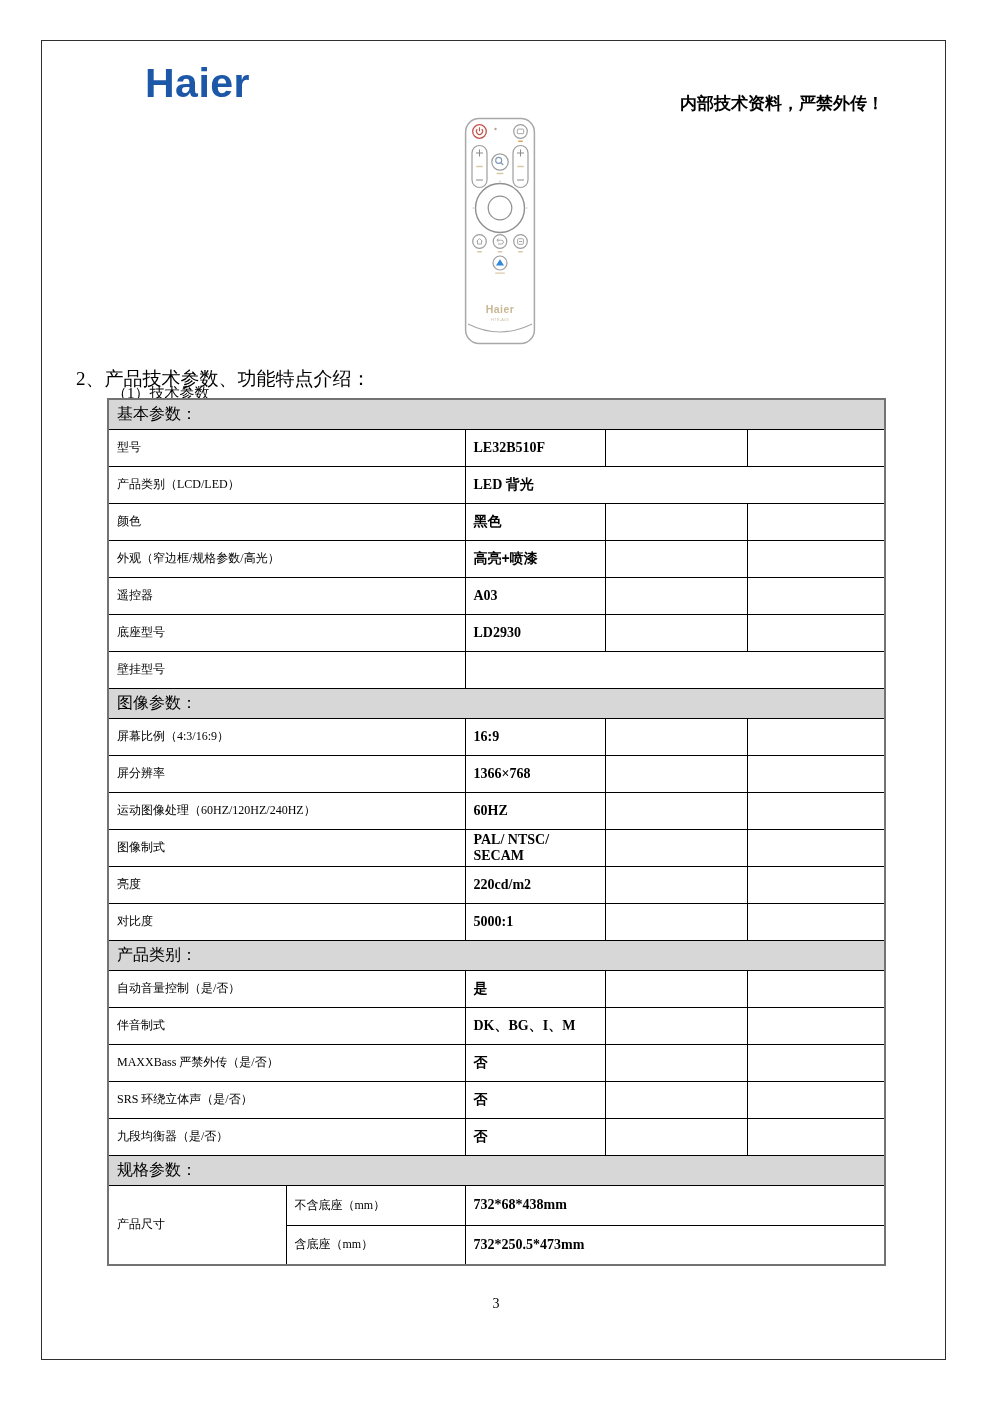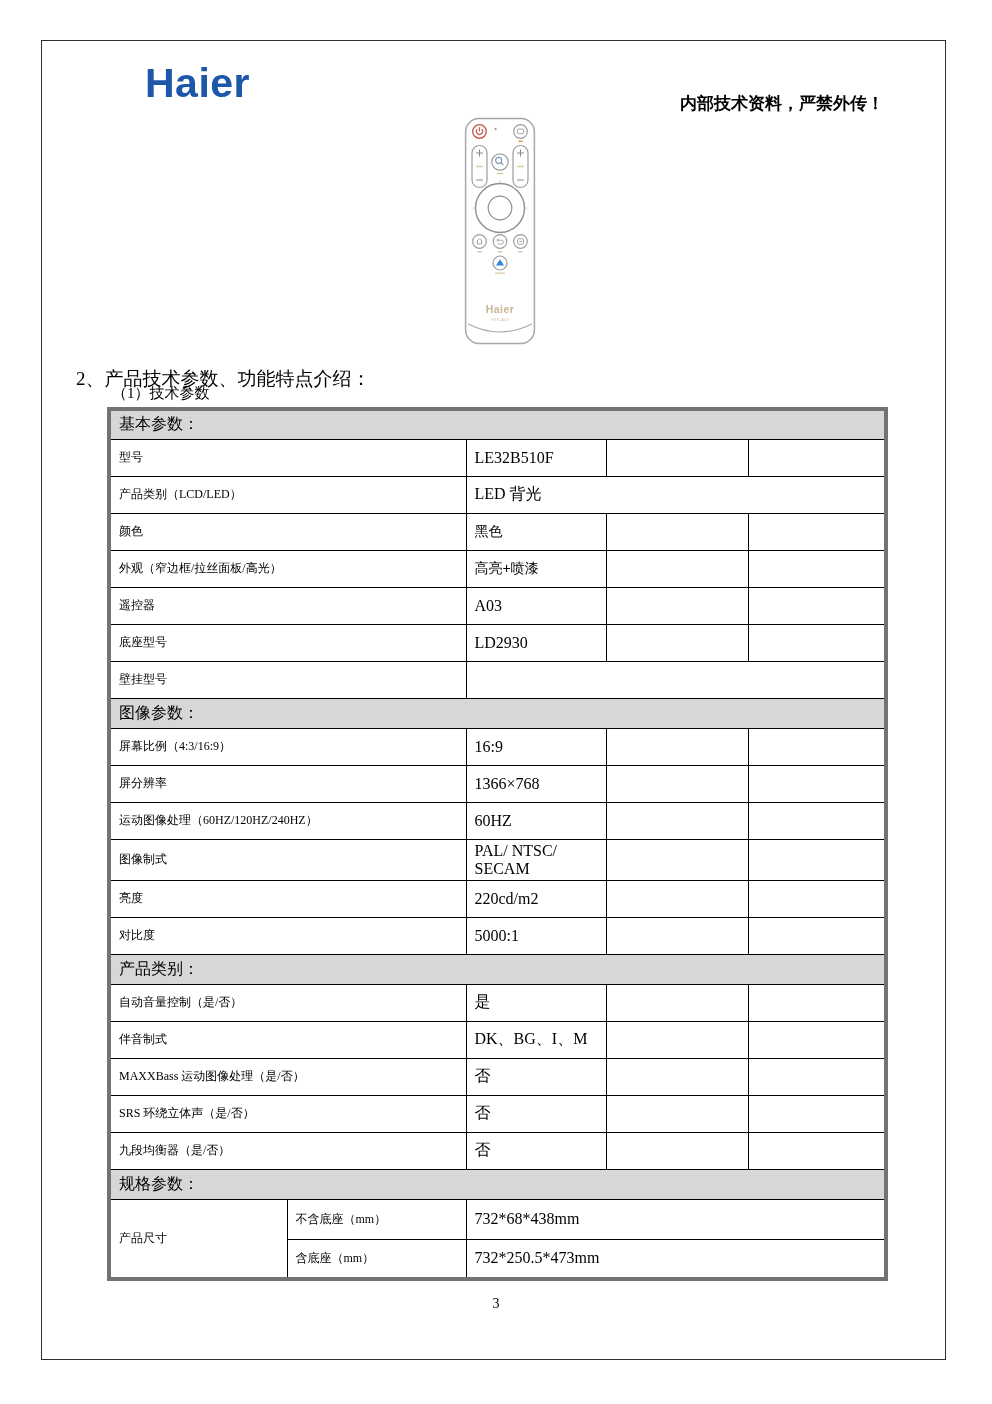--- a/index.html
+++ b/index.html
@@ -6,31 +6,31 @@
   .page{position:relative;width:992px;height:1404px;background:#fff;overflow:hidden;
         font-family:"Liberation Serif","DejaVu Serif",serif;color:#000;}
   .page-frame{position:absolute;left:41px;top:40px;width:903px;height:1318px;
         border:1.5px solid #2f2f2f;}
   .logo{position:absolute;left:145px;top:60px;font-family:"Liberation Sans","DejaVu Sans",sans-serif;
         font-weight:bold;font-size:41px;color:#1d57a8;letter-spacing:0.5px;}
   .notice{position:absolute;left:680px;top:92px;font-size:17px;font-weight:bold;white-space:nowrap;}
   .remote{position:absolute;left:464px;top:117px;width:72px;height:228px;}
   .doc-title{position:absolute;left:76px;top:350px;font-size:19px;white-space:nowrap;margin-top:16px;}
   .doc-subtitle{position:absolute;left:112px;top:384px;font-size:15px;white-space:nowrap;}
-  table.spec{position:absolute;left:107px;top:407px;width:777px;border-collapse:collapse;
-        table-layout:fixed;border:4px solid #737373;}
+  table.spec{position:absolute;left:107px;top:398px;width:777px;border-collapse:collapse;
+        table-layout:fixed;border:2px solid #737373;}
   table.spec td{border:1px solid #000;padding:2px 8px;vertical-align:middle;overflow:hidden;}
   tr.sec-row{height:30px;}
   td.sec-cell{background:#d7d7d7;font-size:16px;border-top-width:1.5px;border-bottom-width:1.5px;}
   tr.data-row{height:37px;}
   tr.spec-row{height:40px;}
   td.label-cell,td.group-cell{font-size:12px;}
-  td.value-cell{font-size:16px;}
+  td.value-cell{font-size:14px;font-weight:bold;}
   td.value-cell.bold-value{font-family:"Liberation Sans","DejaVu Sans",sans-serif;
-        font-weight:normal;font-size:14px;}
+        font-weight:bold;font-size:14px;}
   .page-num{position:absolute;left:0;top:1296px;width:992px;text-align:center;font-size:14px;}
 </style>
 </head>
 <body>
 
 <div class="page">
   <div class="page-frame"></div>
 
   <div class="logo">Haier</div>
   <div class="notice">内部技术资料，严禁外传！</div>
@@ -122,21 +122,21 @@
           <td class="label-cell" colspan="2">产品类别（LCD/LED）</td>
           <td class="value-cell" colspan="3">LED 背光</td>
         </tr>
         <tr class="data-row">
           <td class="label-cell" colspan="2">颜色</td>
           <td class="value-cell bold-value">黑色</td>
           <td class="empty-cell">&nbsp;</td>
           <td class="empty-cell">&nbsp;</td>
         </tr>
         <tr class="data-row">
-          <td class="label-cell" colspan="2">外观（窄边框/拉丝面板/高光）</td>
+          <td class="label-cell" colspan="2">外观（窄边框/规格参数/高光）</td>
           <td class="value-cell bold-value">高亮+喷漆</td>
           <td class="empty-cell">&nbsp;</td>
           <td class="empty-cell">&nbsp;</td>
         </tr>
         <tr class="data-row">
           <td class="label-cell" colspan="2">遥控器</td>
           <td class="value-cell">A03</td>
           <td class="empty-cell">&nbsp;</td>
           <td class="empty-cell">&nbsp;</td>
         </tr>
@@ -198,21 +198,21 @@
           <td class="empty-cell">&nbsp;</td>
           <td class="empty-cell">&nbsp;</td>
         </tr>
         <tr class="data-row">
           <td class="label-cell" colspan="2">伴音制式</td>
           <td class="value-cell">DK、BG、I、M</td>
           <td class="empty-cell">&nbsp;</td>
           <td class="empty-cell">&nbsp;</td>
         </tr>
         <tr class="data-row">
-          <td class="label-cell" colspan="2">MAXXBass 运动图像处理（是/否）</td>
+          <td class="label-cell" colspan="2">MAXXBass 严禁外传（是/否）</td>
           <td class="value-cell">否</td>
           <td class="empty-cell">&nbsp;</td>
           <td class="empty-cell">&nbsp;</td>
         </tr>
         <tr class="data-row">
           <td class="label-cell" colspan="2">SRS 环绕立体声（是/否）</td>
           <td class="value-cell">否</td>
           <td class="empty-cell">&nbsp;</td>
           <td class="empty-cell">&nbsp;</td>
         </tr>

